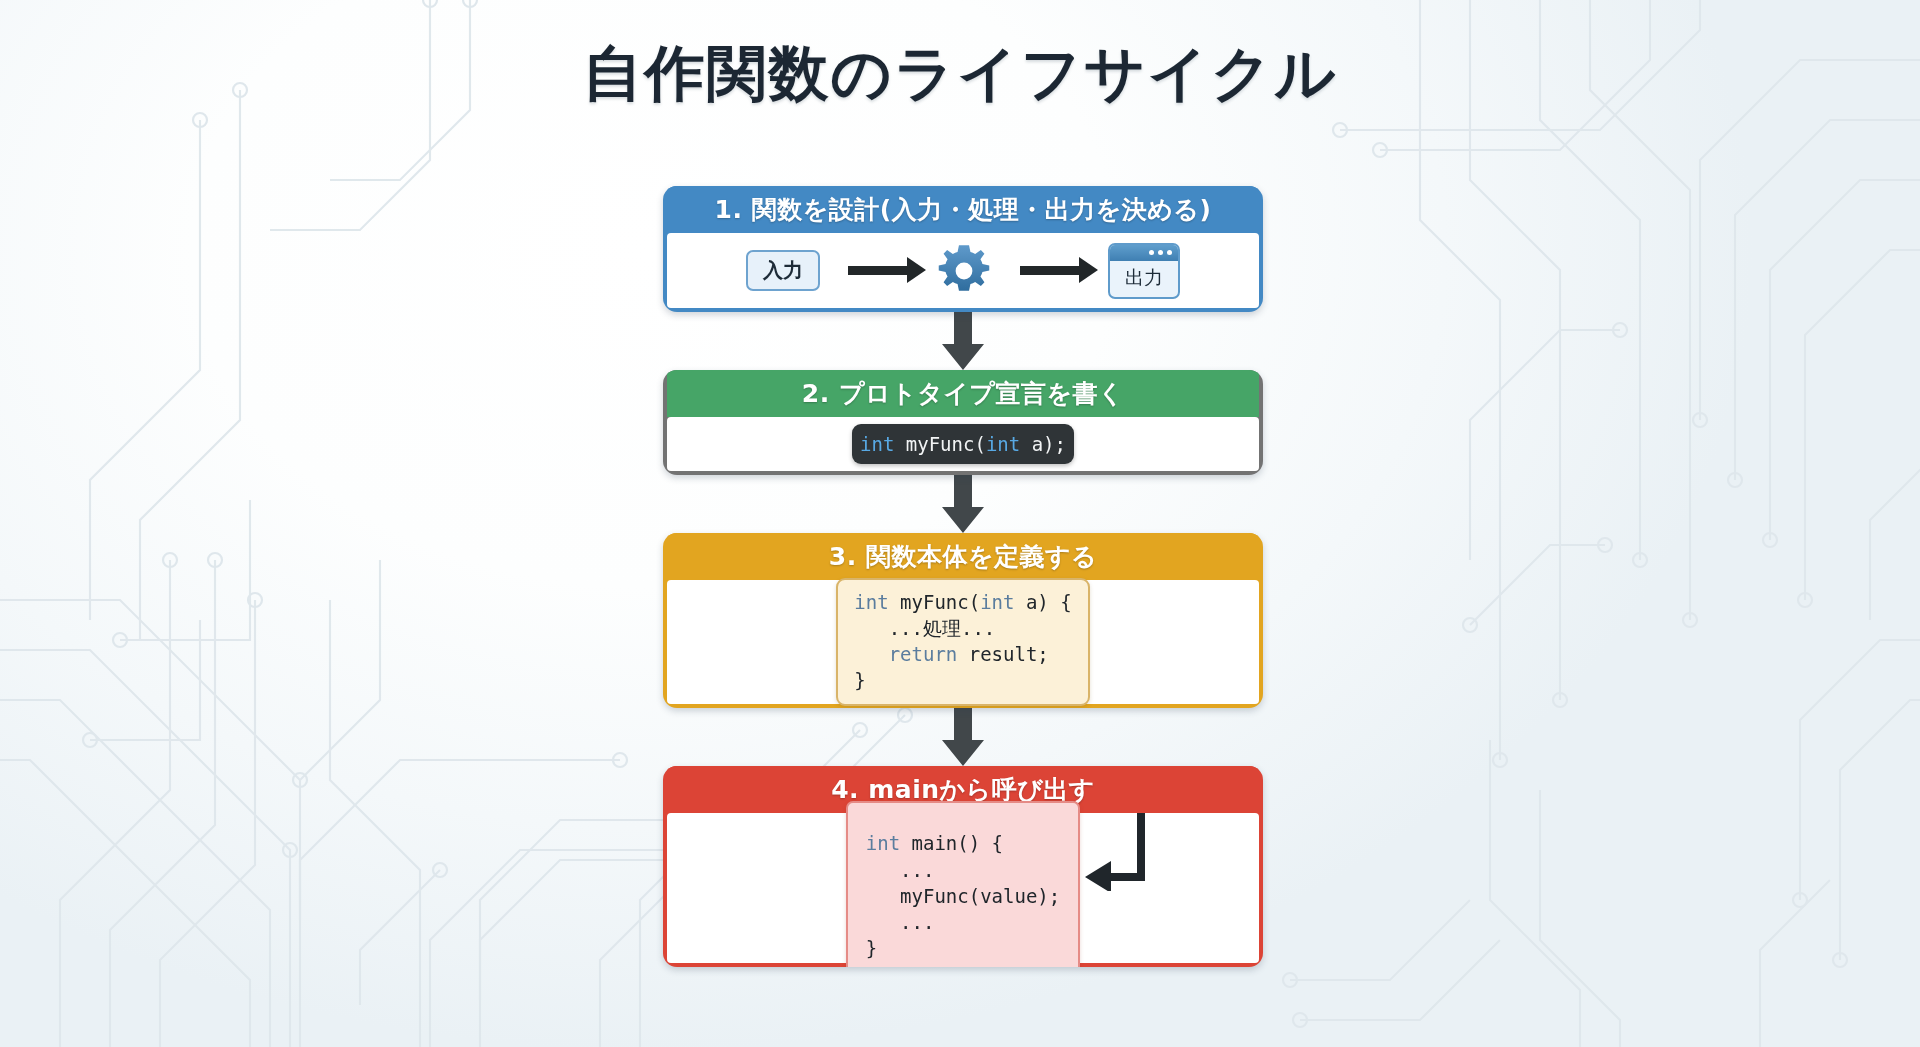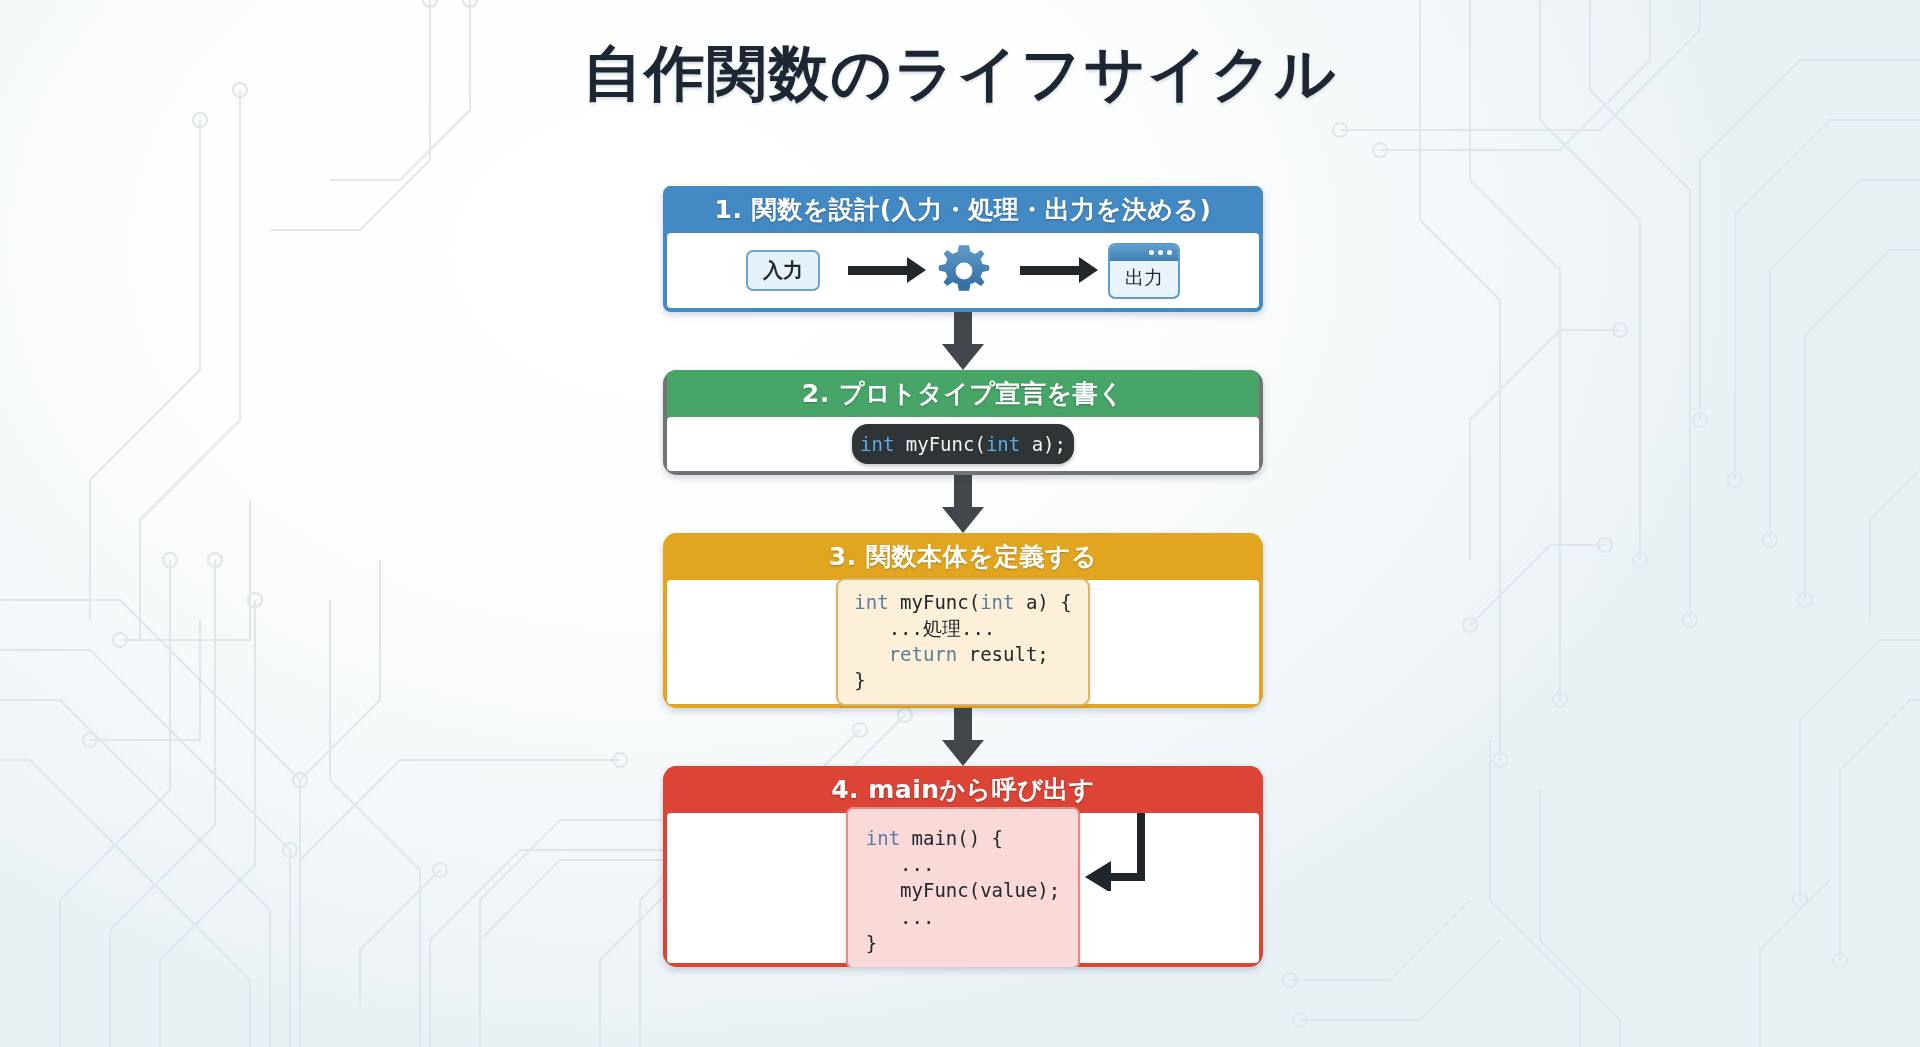--- a/index.html
+++ b/index.html
@@ -74,21 +74,21 @@
   }
   .card-body {
     background: #ffffff;
     display: flex;
     align-items: center;
     justify-content: center;
     position: relative;
   }
 
   
-  .card.blue   { background: #4389c4; padding: 0 4px 4px; border-radius: 8px; }
+  .card.blue   { background: #4389c4; padding: 0 4px 4px; }
   .card.green  { background: #737373; padding: 0 4px 4px; }
   .card.amber  { background: #e2a520; padding: 0 4px 4px; border-radius: 14px; }
   .card.red    { background: #dc4436; padding: 0 4px 4px; }
 
   .card.blue  .card-header { background: #4389c4; }
   .card.green .card-header { background: #46a567; }
   .card.amber .card-header { background: #e2a520; }
   .card.red   .card-header { background: #dc4436; }
 
   .card-body { border-radius: 4px; }
@@ -158,41 +158,41 @@
   
   .code {
     font-family: "DejaVu Sans Mono", "Liberation Mono", monospace;
     font-size: 19px;
     line-height: 1.38;
     white-space: pre;
   }
   .code-dark {
     background: #2f3437;
     color: #f2f4f5;
-    border-radius: 16px;
+    border-radius: 9px;
     padding: 7px 8px;
     box-shadow: 0 2px 4px rgba(0,0,0,.25);
   }
   .code-dark .kw { color: #58a9e4; }
 
   .code-cream {
     background: #fcf1d8;
     border: 2px solid #d9b469;
     border-radius: 9px;
     padding: 9px 16px 11px;
     color: #20262b;
     box-shadow: 0 2px 4px rgba(120,90,20,.18);
   }
   .code-cream .kw { color: #5b7d9e; }
 
   .code-pink {
     background: #fad9d9;
     border: 2px solid #e58b86;
     border-radius: 7px;
-    padding: 16px 18px 11px;
+    padding: 27px 18px 11px;
     color: #20262b;
     box-shadow: 0 2px 4px rgba(150,50,40,.18);
   }
   .code-pink .kw { color: #5b7d9e; }
 
   #card2-body { height: 54px; }
   #card3-body { height: 124px; }
   #card4-body { height: 150px; }
 
   

